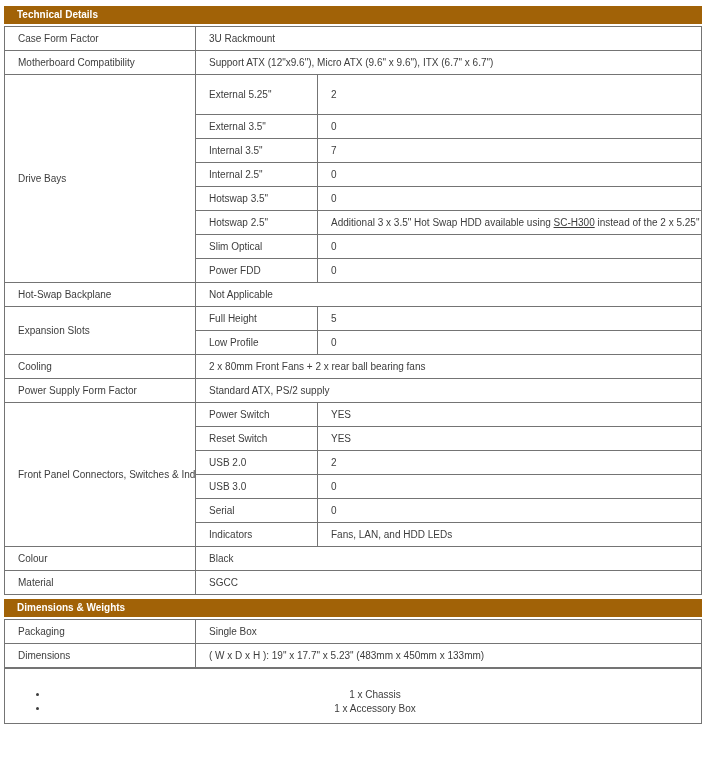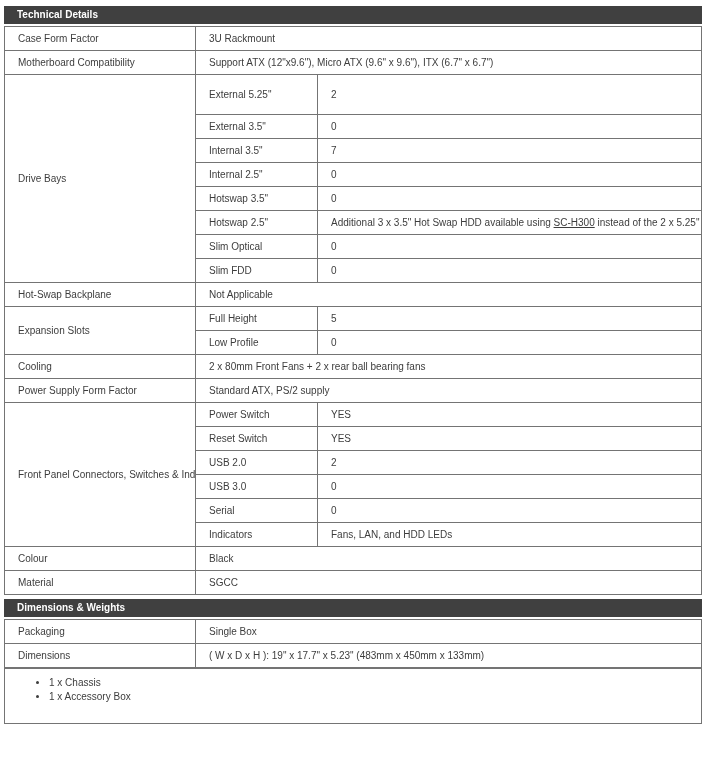--- a/index.html
+++ b/index.html
@@ -11,21 +11,21 @@
   .sheet {
     width: 706px;
     height: 759px;
     box-sizing: border-box;
     padding: 6px 4px 0 4px;
     background: #ffffff;
   }
   .band {
     width: 698px;
     box-sizing: border-box;
-    background: #404040;
+    background: #a16207;
     color: #ffffff;
     font-size: 10px;
     font-weight: bold;
     height: 18px;
     line-height: 18px;
     padding-left: 13px;
     margin: 0 0 2px 0;
   }
   .band.spaced { margin-top: 4px; }
   table.spec {
@@ -52,22 +52,23 @@
     cursor: pointer;
   }
   .included-box {
     width: 698px;
     box-sizing: border-box;
     border: 1px solid #747474;
     height: 56px;
     overflow: hidden;
   }
   .included-box ul {
-    margin: 8px 0 0 0;
+    margin: 20px 0 0 0;
     padding-left: 44px;
+    text-align: center;
   }
   .included-box li {
     font-size: 10px;
     color: #3d3d3d;
     line-height: 12px;
     margin-bottom: 2px;
   }
 </style>
 </head>
 <body>
@@ -117,21 +118,21 @@
     </tr>
     <tr>
       <td>Hotswap 2.5"</td>
       <td><span>Additional 3 x 3.5" Hot Swap HDD available using </span><a class="link">SC-H300</a><span> instead of the 2 x 5.25" Drive Bays</span></td>
     </tr>
     <tr>
       <td>Slim Optical</td>
       <td>0</td>
     </tr>
     <tr>
-      <td>Slim FDD</td>
+      <td>Power FDD</td>
       <td>0</td>
     </tr>
 
     <tr>
       <td>Hot-Swap Backplane</td>
       <td colspan="2">Not Applicable</td>
     </tr>
 
     <tr>
       <td rowspan="2">Expansion Slots</td>

